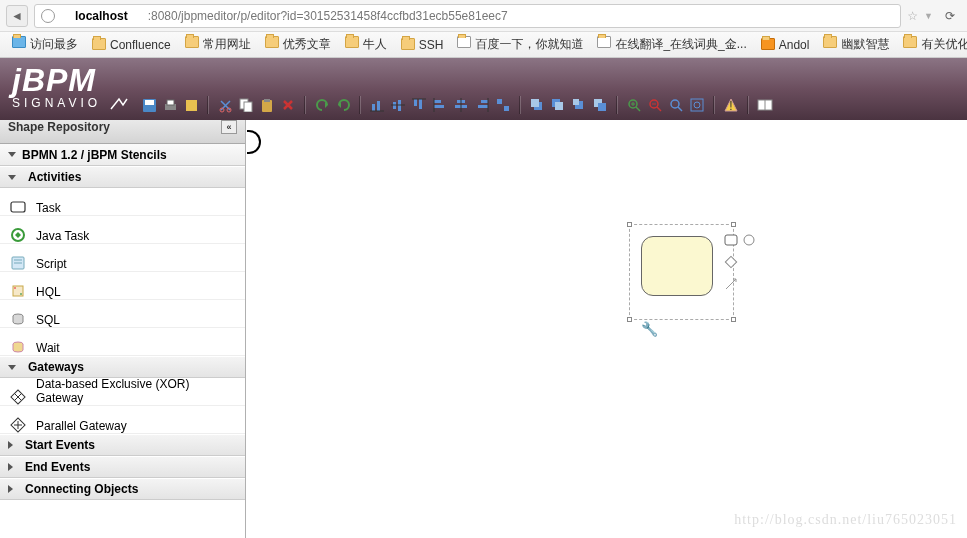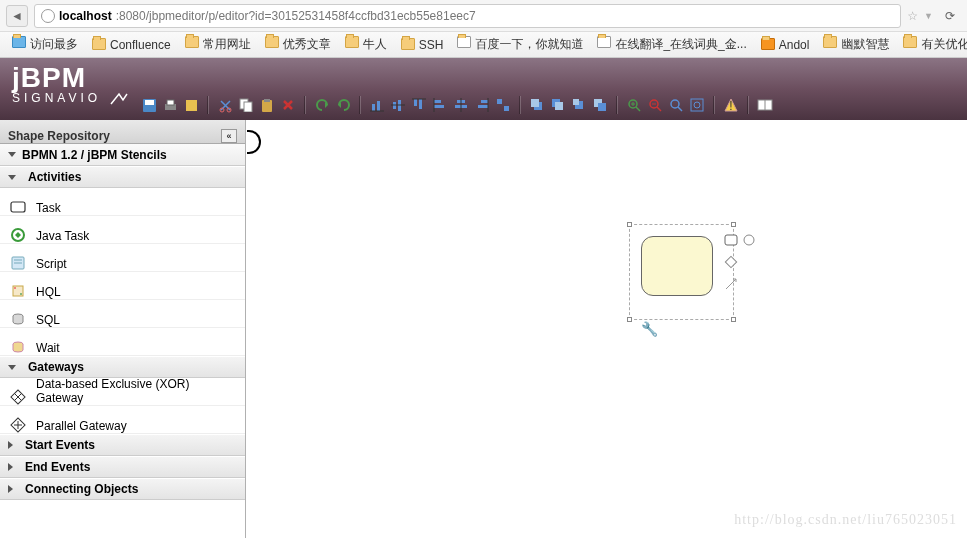--- a/index.html
+++ b/index.html
@@ -1,41 +1,41 @@
 <!DOCTYPE html>
 <html><head>
 <meta charset="utf-8">
 <style>
 *{box-sizing:border-box;margin:0;padding:0;font-family:Tahoma,Arial,sans-serif;font-size:12px}
 body{width:967px;height:538px;overflow:hidden;background:#fff;position:relative}
 .browser-bar{height:32px;background:#f5f5f5;border-bottom:1px solid #ddd;display:flex;align-items:center;padding:0 6px;gap:6px}
 .nav-btn{width:22px;height:22px;border-radius:3px;border:1px solid #ccc;background:#eee;display:flex;align-items:center;justify-content:center;color:#666}
-.url-bar{flex:1;height:24px;border:1px solid #ccc;border-radius:3px;background:#fff;display:flex;align-items:center;padding:8px 6px;gap:4px}
+.url-bar{flex:1;height:24px;border:1px solid #ccc;border-radius:3px;background:#fff;display:flex;align-items:center;padding:8px 6px;gap:20px}
 .globe{width:14px;height:14px;border-radius:50%;border:1px solid #999}
 .url-host{font-weight:bold}
 .url-rest{color:#777}
 .reload{width:22px;height:22px;display:flex;align-items:center;justify-content:center;color:#666}
 .bookmarks{height:26px;background:linear-gradient(#fafafa,#eee);border-bottom:1px solid #ccc;display:flex;align-items:center;padding:0 6px;gap:2px;overflow:hidden}
 .bm{display:flex;gap:4px;padding:2px 6px;white-space:nowrap;color:#333}
 .bm-icon{width:14px;height:12px;background:#f6cd7a;border:1px solid #d4a544;border-radius:1px;position:relative}
 .bm-icon:before{content:"";position:absolute;top:-3px;left:0;width:6px;height:3px;background:#f6cd7a;border:1px solid #d4a544;border-bottom:none}
 .bm-icon.blue{background:#6bb5e8;border-color:#3a8cc4}
 .bm-icon.paint{background:#fff;border-color:#999}
 .bm-icon.andol{background:#f79421;border-color:#c66e0a}
 .app-header{height:62px;background:linear-gradient(#8b7484,#6b4e5e 50%,#4a3340);display:flex;align-items:flex-end;position:relative}
 .logo{position:absolute;left:12px;top:4px;color:#fff}
-.logo-jbpm{font-size:28px;font-weight:bold;letter-spacing:1px}
+.logo-jbpm{font-size:32px;font-weight:bold;font-style:italic;letter-spacing:1px}
 .logo-sig{font-size:13px;letter-spacing:4px;margin-top:-4px}
 .logo-sig svg{vertical-align:middle}
 .toolbar{margin-left:140px;height:28px;display:flex;align-items:center;gap:3px;padding-bottom:2px}
 .tb-btn{width:18px;height:18px;display:flex;align-items:center;justify-content:center;cursor:pointer}
 .tb-sep{width:2px;height:18px;border-left:1px solid rgba(0,0,0,.3);border-right:1px solid rgba(255,255,255,.2);margin:0 4px}
 .main{display:flex;height:418px}
 .sidebar{width:246px;background:#fff;border-right:1px solid #b0b0b0;display:flex;flex-direction:column}
-.sb-title{height:24px;background:linear-gradient(#e9e9e9,#d4d4d4);border-bottom:1px solid #aaa;display:flex;align-items:flex-end;padding:0 8px;font-weight:bold;color:#333;justify-content:space-between}
+.sb-title{height:24px;background:linear-gradient(#e9e9e9,#d4d4d4);border-bottom:1px solid #aaa;display:flex;align-items:flex-start;padding:0 8px;font-weight:bold;color:#333;justify-content:space-between}
 .collapse{width:16px;height:14px;border:1px solid #999;background:#eee;display:flex;align-items:center;justify-content:center;font-size:9px}
 .sb-sub{height:22px;background:linear-gradient(#fafafa,#ececec);border-bottom:1px solid #ccc;display:flex;align-items:center;padding:0 8px;font-weight:bold;gap:6px}
 .tri{width:0;height:0;border-top:4px solid transparent;border-bottom:4px solid transparent;border-left:5px solid #555}
 .tri.down{border-left:4px solid transparent;border-right:4px solid transparent;border-top:5px solid #555;border-bottom:none}
 .tri.right{border-top:4px solid transparent;border-bottom:4px solid transparent;border-left:5px solid #555}
 .sb-group{height:22px;background:linear-gradient(#f4f4f4,#e4e4e4);border-bottom:1px solid #ccc;border-top:1px solid #fff;display:flex;align-items:center;padding:0 8px;font-weight:bold;gap:12px;cursor:pointer}
 .sb-item{height:28px;display:flex;align-items:flex-end;padding:0 10px;gap:10px;border-bottom:1px solid #eee;cursor:pointer}
 .sb-icon{width:16px;height:16px;display:flex;align-items:center;justify-content:center}
 .canvas{flex:1;position:relative;background:#fff}
 .half-circle{position:absolute;left:1px;top:10px;width:14px;height:24px;border:2px solid #000;border-left:none;border-radius:0 14px 14px 0}

